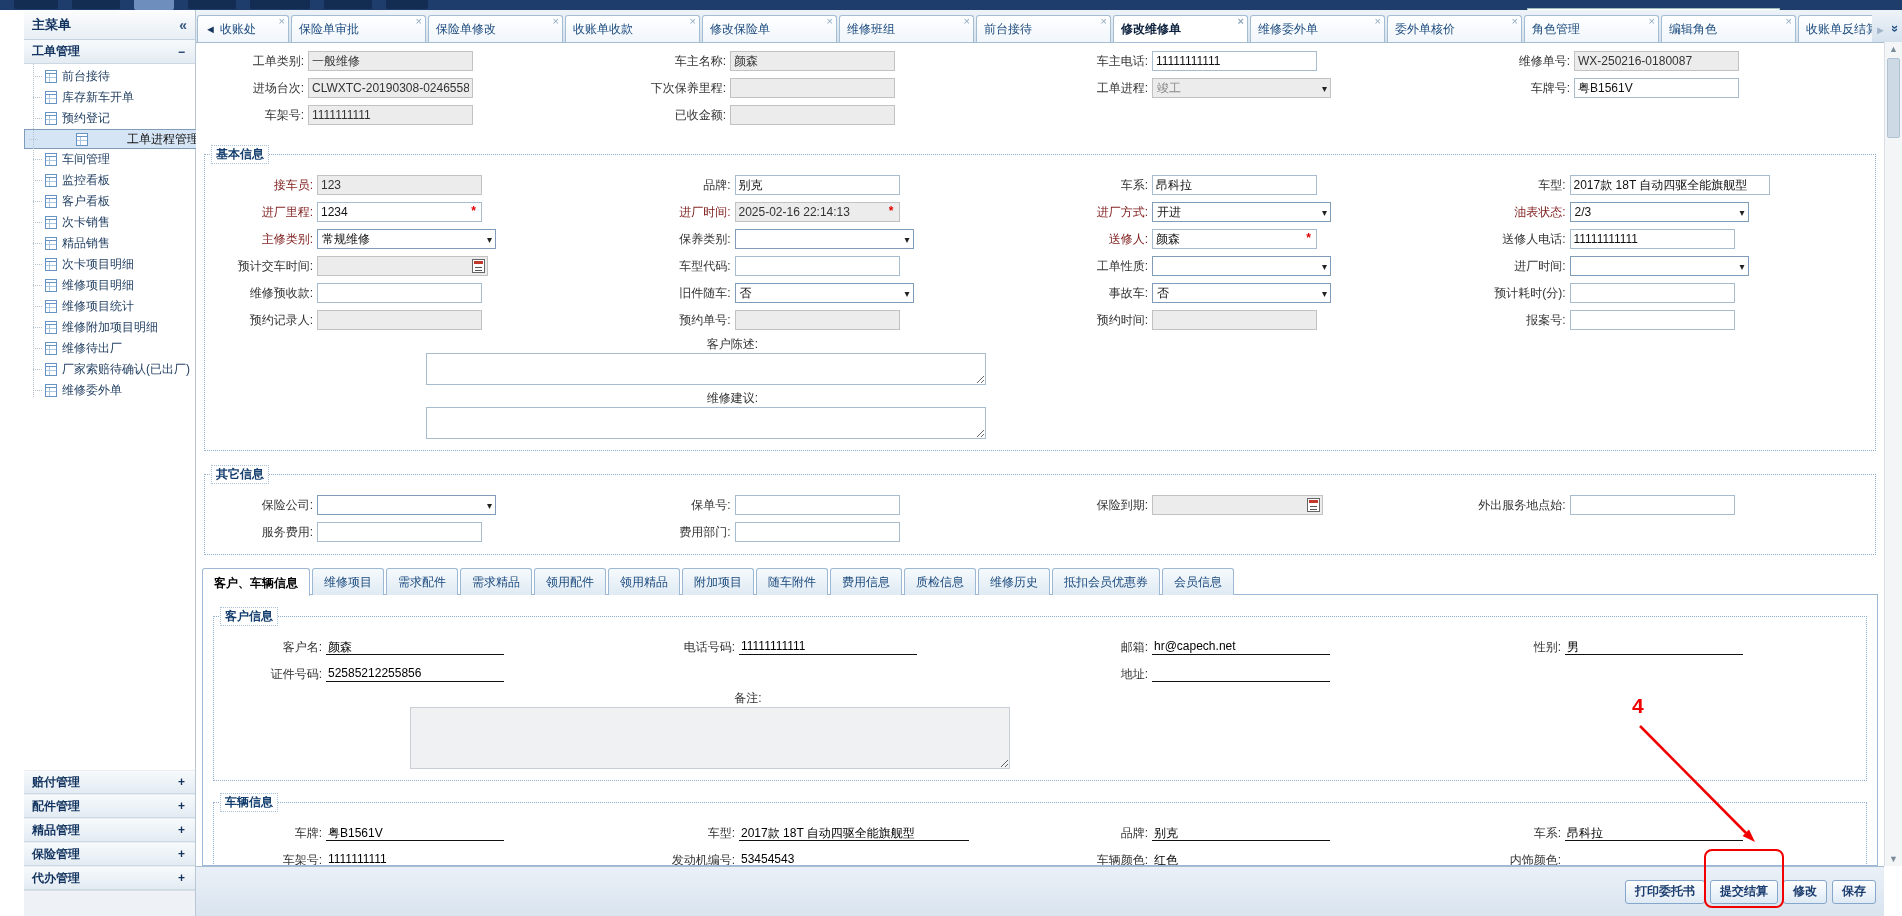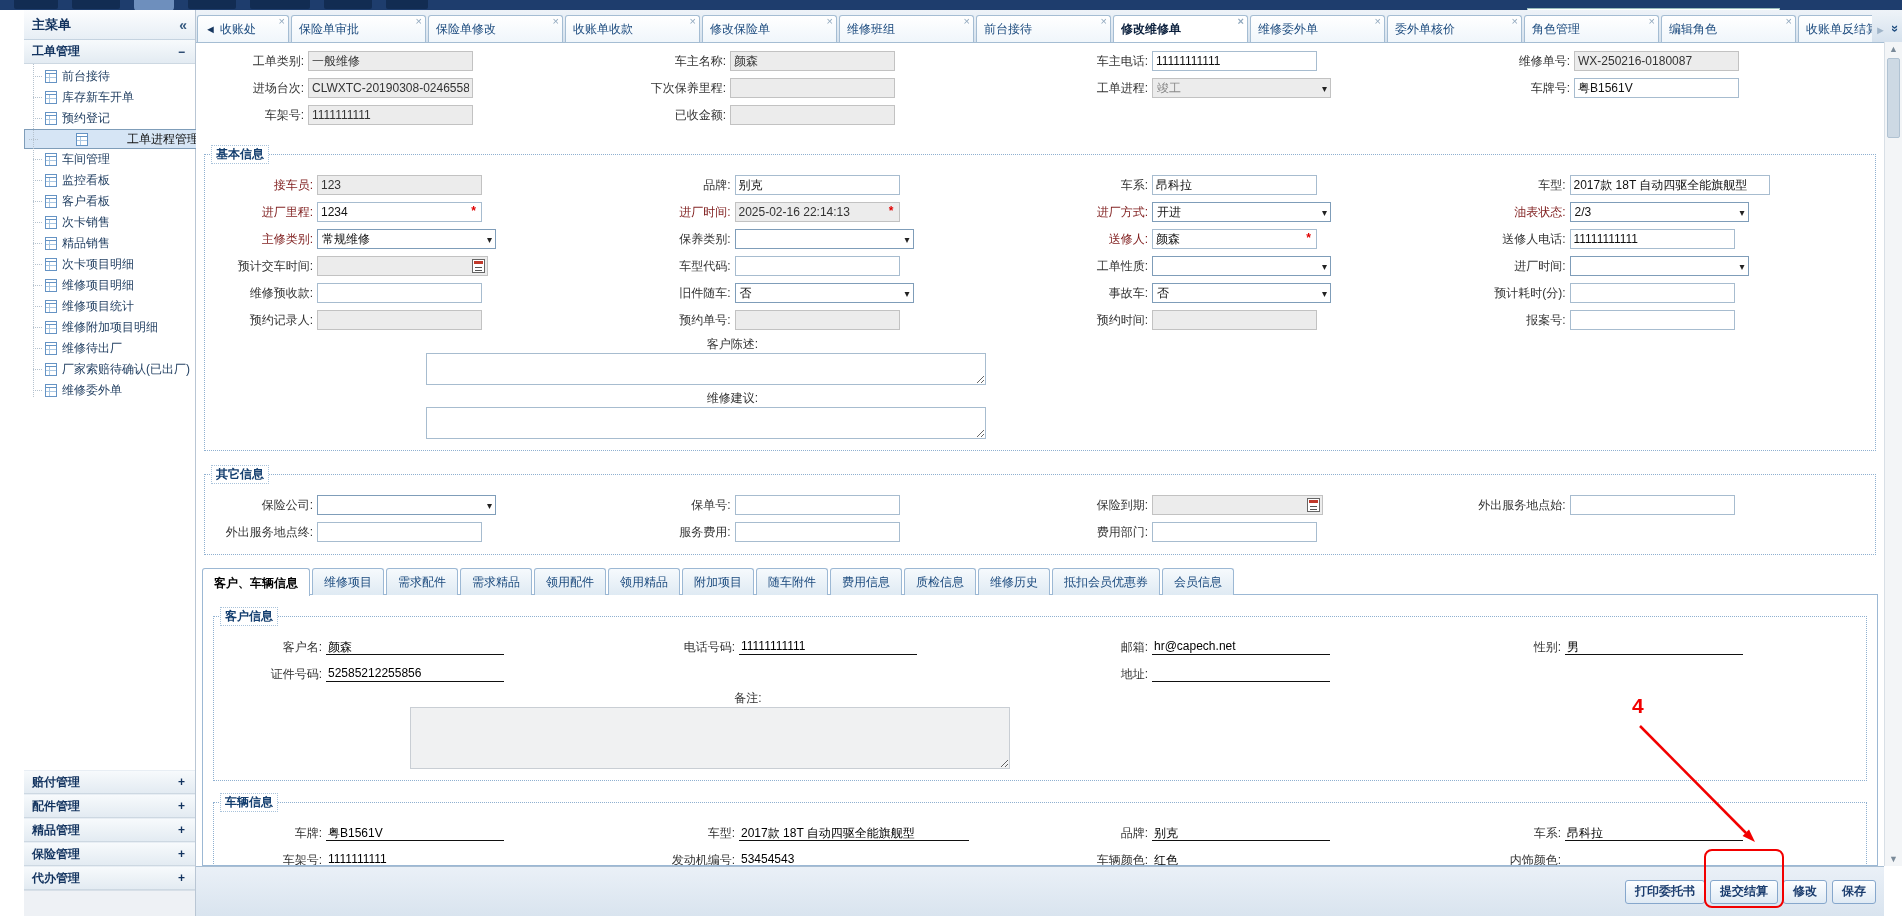--- a/index.html
+++ b/index.html
@@ -711,26 +711,20 @@
             </div>
             <div class="fcell">
               <span class="flabel">外出服务地点始:</span>
               <span class="fctl">
                 <input class="tin" value="" style="">
               </span>
             </div>
           </div>
           <div class="frow">
             <div class="fcell">
-              <span class="flabel">外出服务地点终:</span>
-              <span class="fctl">
-                <input class="tin" value="" style="">
-              </span>
-            </div>
-            <div class="fcell">
               <span class="flabel">服务费用:</span>
               <span class="fctl">
                 <input class="tin" value="" style="">
               </span>
             </div>
             <div class="fcell">
               <span class="flabel">费用部门:</span>
               <span class="fctl">
                 <input class="tin" value="" style="">
               </span>

